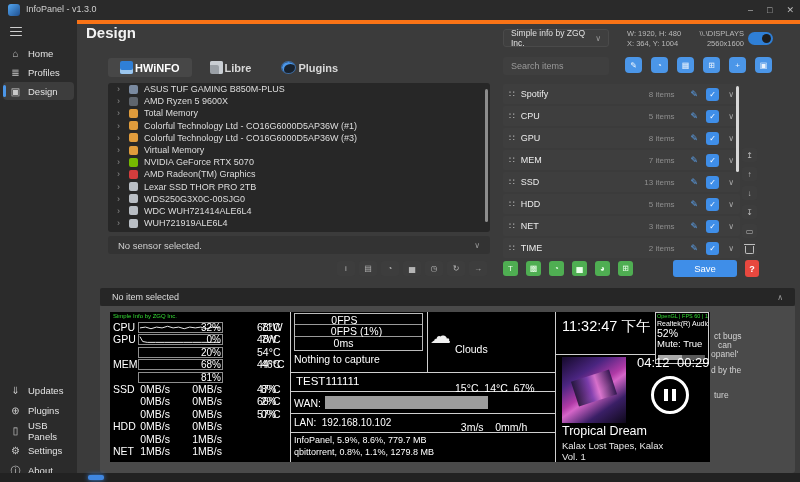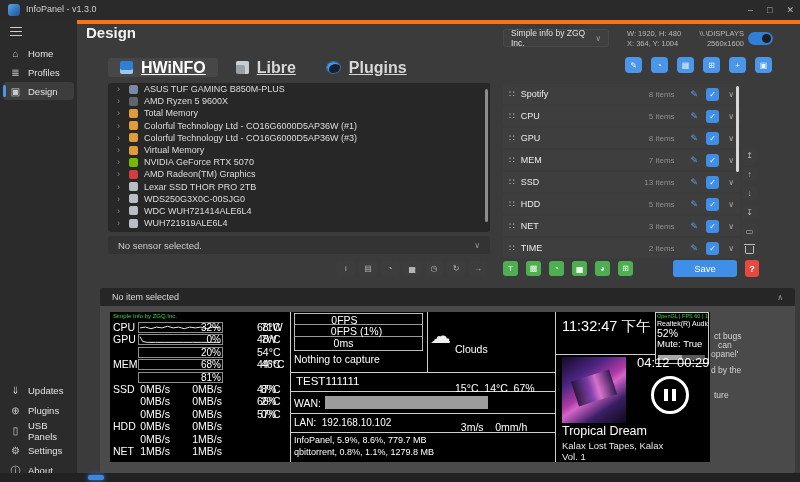--- a/index.html
+++ b/index.html
@@ -23,22 +23,22 @@
   .nav-bottom{position:absolute;left:0;top:361px;width:77px;}
   .nav-item{position:relative;height:18px;margin:0 3px 1px 3px;display:flex;align-items:center;gap:7px;
             padding-left:7px;border-radius:4px;font-size:9.5px;color:#e3e3e3;}
   .nav-bottom .nav-item{height:19px;}
   .nav-ic{width:11px;font-size:10px;color:#c9c9c9;text-align:center;flex:0 0 11px;}
   .nav-accent{position:absolute;left:0;top:3px;bottom:3px;width:3px;border-radius:2px;background:#4b96e8;}
 
   
   .page-title{position:absolute;left:86px;top:24px;font-size:15px;font-weight:bold;color:#f2f2f2;}
   .tabs{position:absolute;left:108px;top:58px;display:flex;gap:6px;}
-  .tab{display:flex;align-items:center;gap:8px;padding:0 12px;height:19px;border-radius:3px;font-size:16px;
-       font-weight:bold;color:#d8d8d8;text-decoration:underline;}
+  .tab{display:flex;align-items:center;gap:2px;padding:0 12px;height:19px;border-radius:3px;font-size:11px;
+       font-weight:bold;color:#d8d8d8;}
   .tab.active{background:#474747;color:#fff;}
   .tab-ic{width:13px;height:13px;border-radius:2px;flex:0 0 13px;}
   .tab-ic.hw{background:#2f7fd6;box-shadow:inset 0 -4px 0 #9cc7ef;}
   .tab-ic.lb{background:#9aa0a6;box-shadow:inset -4px 4px 0 #c9ced3;}
   .tab-ic.pl{border-radius:50%;background:#18222e;border:1px solid #3d6ea8;box-shadow:inset 2px 2px 0 #4b96e8;width:11px;height:11px;}
 
   
   .tree{position:absolute;left:108px;top:83px;width:382px;height:149px;background:#272727;border-radius:3px;overflow:hidden;}
   .tree-row{height:12.2px;display:flex;align-items:center;gap:6px;padding-left:9px;font-size:9px;color:#dedede;white-space:nowrap;}
   .tw{color:#8f8f8f;font-size:9px;width:6px;}
@@ -361,20 +361,21 @@
     <div>X: 364, Y: 1004</div>
   </div>
   <div class="disp">
     <div>\\.\DISPLAYS</div>
     <div>2560x1600</div>
   </div>
   <div class="toggle">
       <div class="knob"></div>
     </div>
 
+  <input class="search" placeholder="Search items" style="">
   <div class="toolbar">
   <div class="blue-btn">✎</div>
 
   <div class="blue-btn">◔</div>
 
   <div class="blue-btn">▦</div>
 
   <div class="blue-btn">⊞</div>
 
   <div class="blue-btn">+</div>

